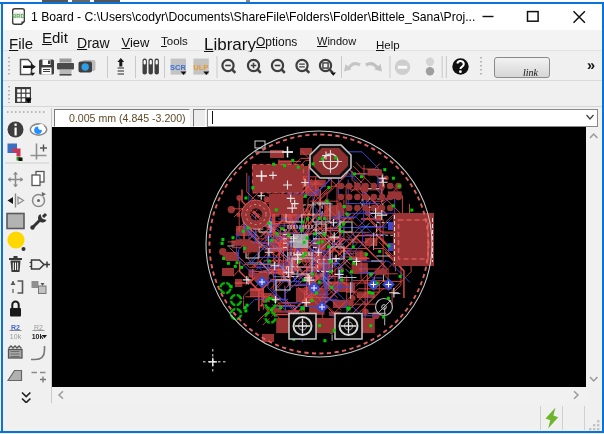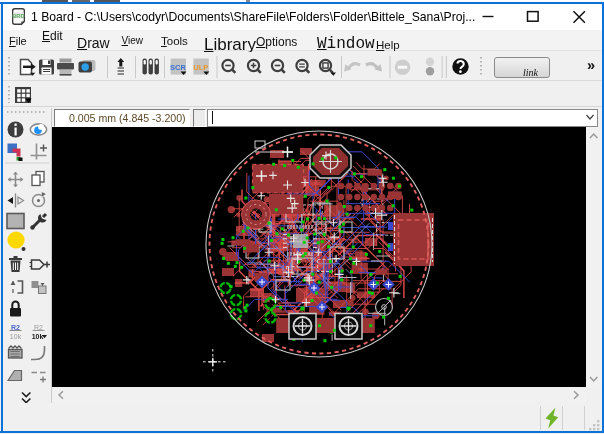--- a/index.html
+++ b/index.html
@@ -27,28 +27,28 @@
  <path d="M9.4 16.2 v-2.8 h2.8z" fill="#3c3c3c"></path>
 </svg>
 <div class="abs" style="left:31px;top:10px;width:440px;font-size:12.2px;color:#000;white-space:nowrap;">1 Board - C:\Users\codyr\Documents\ShareFile\Folders\Folder\Bittele_Sana\Proj...</div>
 <svg class="abs" style="left:470px;top:3px" width="130" height="28" viewBox="0 0 130 28">
  <line x1="12.5" y1="13.5" x2="23.5" y2="13.5" stroke="#111" stroke-width="1.4"></line>
  <rect x="57.5" y="8.6" width="10.6" height="9.6" fill="none" stroke="#111" stroke-width="1.5"></rect>
  <path d="M103.5 8.3 l11.4 11.4 M114.9 8.3 l-11.4 11.4" stroke="#111" stroke-width="1.5"></path>
 </svg>
 
 <div class="abs" style="left:3px;top:30px;width:598.5px;height:21px;background:#f3f3f3;border-bottom:1px solid #e2e2e2;"></div>
-<span class="abs" style="left:9px;top:34.5px;font-size:11px;color:#111;"><span style="text-decoration:underline;">F</span>ile</span>
-    <span class="abs" style="left:42px;top:29px;font-size:12px;color:#111;"><span style="text-decoration:underline;">E</span>dit</span>
+<span class="abs" style="left:9px;top:34.5px;font-size:15px;color:#111;"><span style="text-decoration:underline;">F</span>ile</span>
+    <span class="abs" style="left:42px;top:29px;font-size:15px;color:#111;"><span style="text-decoration:underline;">E</span>dit</span>
     <span class="abs" style="left:77px;top:34.5px;font-size:14px;color:#111;"><span style="text-decoration:underline;">D</span>raw</span>
-    <span class="abs" style="left:121.5px;top:34.5px;font-size:10px;color:#111;"><span style="text-decoration:underline;">V</span>iew</span>
+    <span class="abs" style="left:121.5px;top:34.5px;font-size:13px;color:#111;"><span style="text-decoration:underline;">V</span>iew</span>
     <span class="abs" style="left:161px;top:34.5px;font-size:11.5px;color:#111;"><span style="text-decoration:underline;">T</span>ools</span>
     <span class="abs" style="left:204px;top:34.5px;font-size:17px;color:#111;"><span style="text-decoration:underline;">L</span>ibrary</span>
     <span class="abs" style="left:256px;top:34.5px;font-size:12px;color:#111;"><span style="text-decoration:underline;">O</span>ptions</span>
-    <span class="abs" style="left:317px;top:34.5px;font-size:16px;color:#111;font-family:Liberation Mono, monospace;"><span style="text-decoration:underline;">W</span>indow</span>
+    <span class="abs" style="left:317px;top:34.5px;font-size:11px;color:#111;"><span style="text-decoration:underline;">W</span>indow</span>
     <span class="abs" style="left:376px;top:39px;font-size:11.5px;color:#111;text-align:center;"><span style="text-decoration:underline;">H</span>elp</span>
 
 <div class="abs" style="left:3px;top:52px;width:598.5px;height:29px;background:#f0f0f0;border-bottom:1px solid #dadada;"></div>
 <svg class="abs" style="left:0;top:0" width="604" height="90" viewBox="0 0 604 90">
       <line x1="9" y1="57" x2="9" y2="77" stroke="#b5b5b5" stroke-width="2" stroke-dasharray="1.5 2.5"></line>
       <path d="M20.5 59.5 h7.5 l3.5 3.5 v11.5 h-11 z" fill="#fff" stroke="#4a4a4a" stroke-width="1.5"></path>
       <path d="M23 66.8 h8.5" stroke="#1a1a1a" stroke-width="2.4"></path>
       <path d="M31 63.3 l4.8 3.5 -4.8 3.5 z" fill="#1a1a1a"></path>
       <path d="M30 72.8 h5.2 l-2.6 3 z" fill="#1a1a1a"></path>
       <rect x="39" y="59.5" width="15" height="15" rx="1.5" fill="#3f3f3f"></rect>

